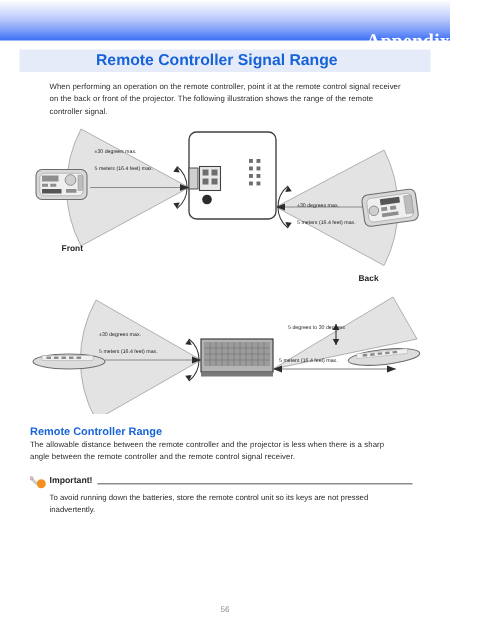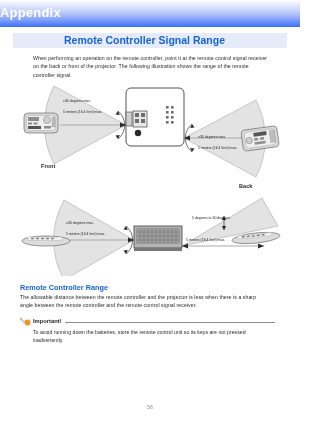--- a/index.html
+++ b/index.html
@@ -19,27 +19,28 @@
   
   .banner {
     position: absolute;
     left: 0; top: 0;
     width: 300px;
     height: 27px;
     background: linear-gradient(to bottom, #ffffff 0%, #dfe6fc 22%, #b9c8fb 48%, #7f9ffa 74%, #3c6ff5 100%);
   }
   .banner-title {
     position: absolute;
-    left: 0; top: 5px;
+    left: 0; top: 19px;
     width: 300px;
-    text-align: left;
+    text-align: right;
     font-size: 13px;
     font-weight: bold;
     color: #ffffff;
     letter-spacing: .2px;
+    font-family: Liberation Serif, serif;
   }
 
   
   .section-bar {
     position: absolute;
     left: 13px; top: 33px;
     width: 274px;
     height: 15px;
     background: #e6ebfa;
   }

